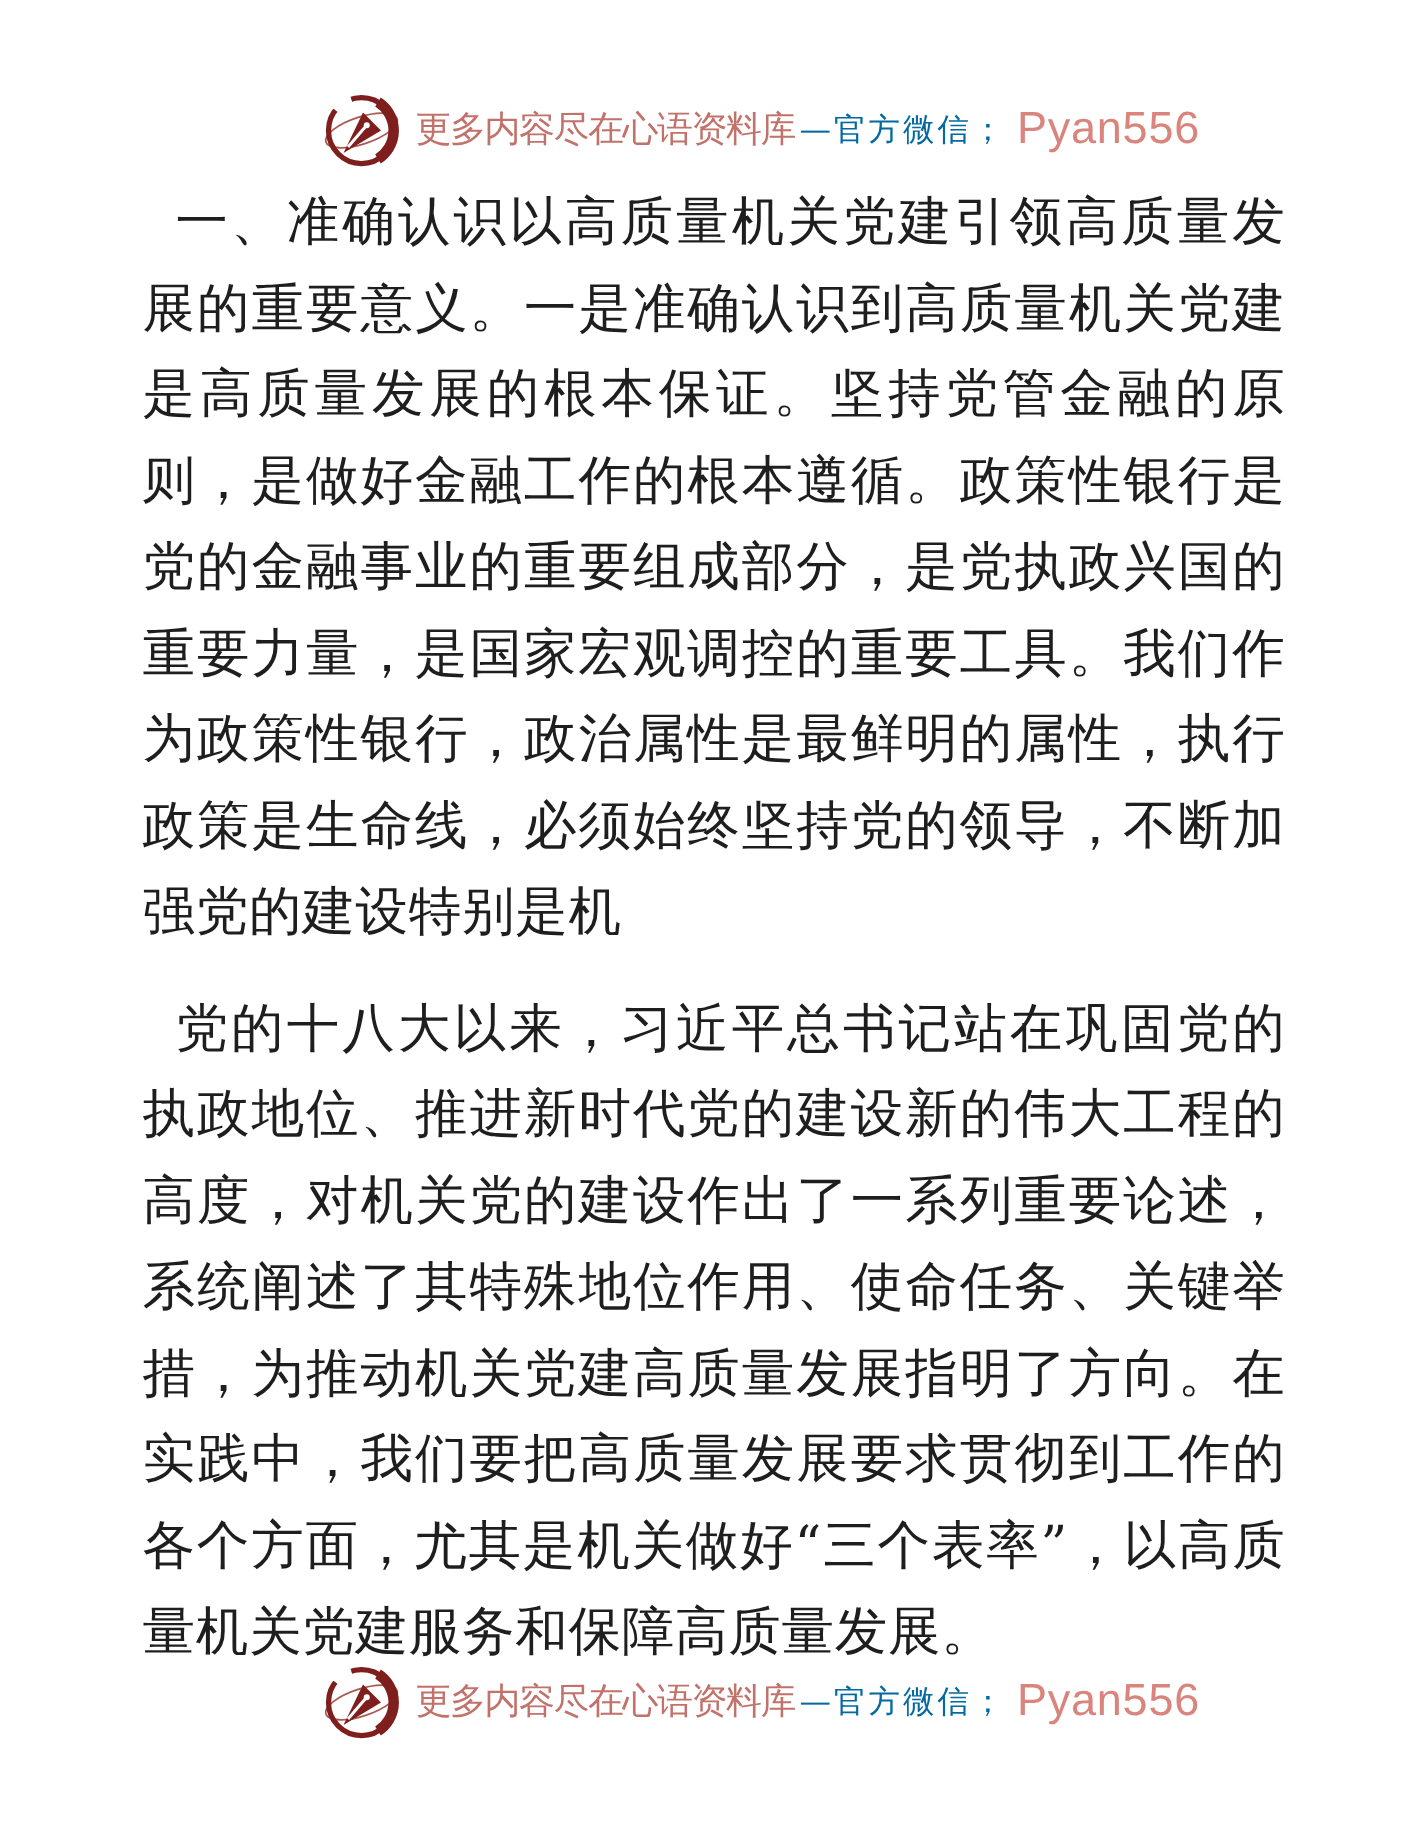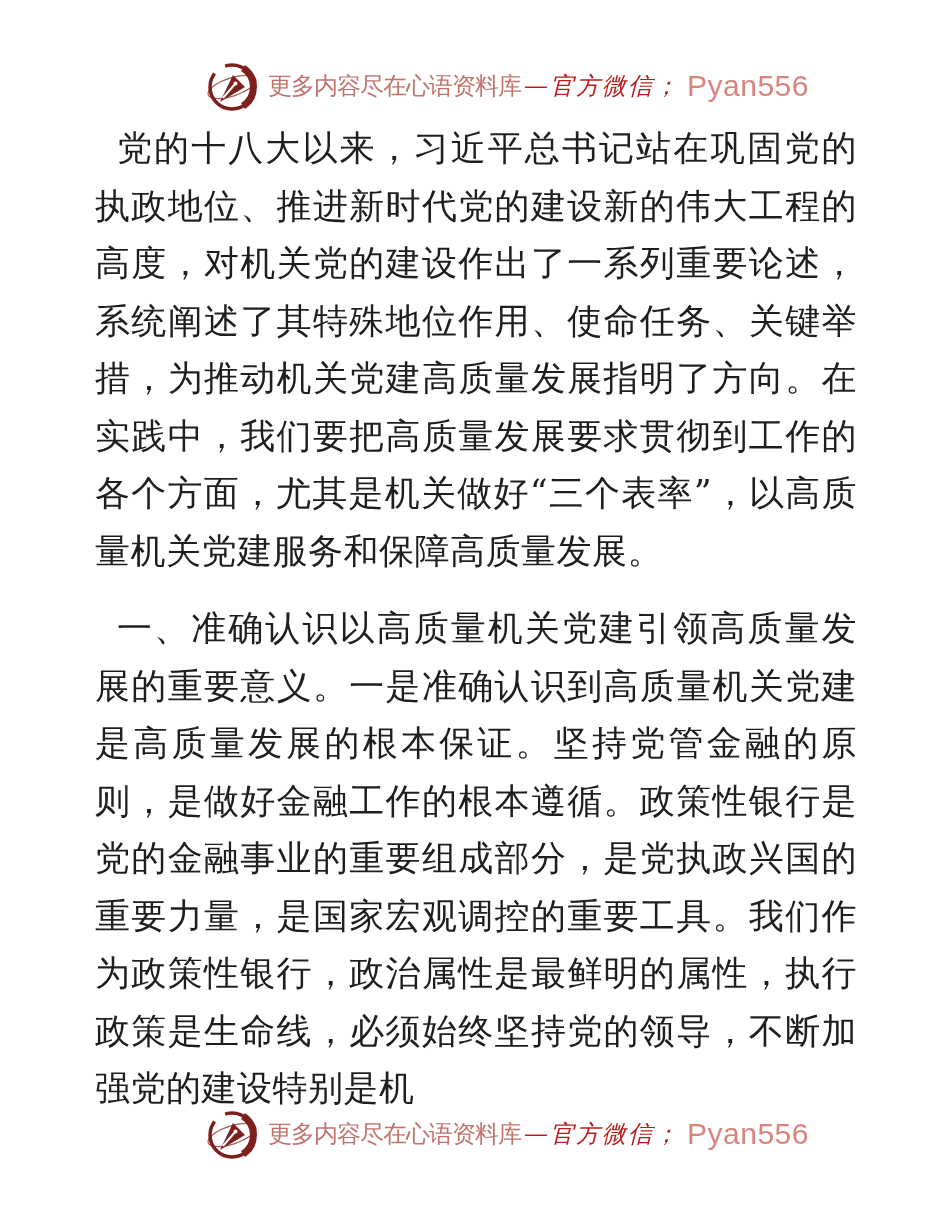--- a/index.html
+++ b/index.html
@@ -18,21 +18,21 @@
     white-space: nowrap;
     margin-left: 32px;
   }
   .brand-row.header { top: 58px; }
   .brand-row.footer { top: 1106px; }
   .logo { width: 54px; height: 56px; margin-right: 9px; flex: 0 0 auto; }
   .brand-text {
     font-size: 24px; color: #c1736b; letter-spacing: -1px; font-weight: 500;
   }
   .brand-label {
-    font-size: 24px; color: #b91c1c; font-style: italic;
+    font-size: 21px; color: #0369a1; 
     letter-spacing: 2px; margin-left: 3px;
   }
   .brand-wechat {
     font-size: 30px; color: #d9847c; margin-left: 7px; letter-spacing: 0.5px;
     font-family: "Liberation Sans", "DejaVu Sans", sans-serif;
   }
 
   
   .doc {
     position: absolute; left: 95px; top: 120px; width: 762px;
@@ -65,22 +65,22 @@
         <path d="M18 39 L30 25" stroke="#ffffff" stroke-width="2"></path>
         <circle cx="30.5" cy="24.5" r="2" fill="#ffffff"></circle>
       </svg>
     </span>
     <span class="brand-text">更多内容尽在心语资料库</span>
     <span class="brand-label">—官方微信；</span>
     <span class="brand-wechat">Pyan556</span>
   </div>
 
   <div class="doc">
+    <p class="para">一、准确认识以高质量机关党建引领高质量发展的重要意义。一是准确认识到高质量机关党建是高质量发展的根本保证。坚持党管金融的原则，是做好金融工作的根本遵循。政策性银行是党的金融事业的重要组成部分，是党执政兴国的重要力量，是国家宏观调控的重要工具。我们作为政策性银行，政治属性是最鲜明的属性，执行政策是生命线，必须始终坚持党的领导，不断加强党的建设特别是机</p>
     <p class="para">党的十八大以来，习近平总书记站在巩固党的执政地位、推进新时代党的建设新的伟大工程的高度，对机关党的建设作出了一系列重要论述，系统阐述了其特殊地位作用、使命任务、关键举措，为推动机关党建高质量发展指明了方向。在实践中，我们要把高质量发展要求贯彻到工作的各个方面，尤其是机关做好“三个表率”，以高质量机关党建服务和保障高质量发展。</p>
-    <p class="para">一、准确认识以高质量机关党建引领高质量发展的重要意义。一是准确认识到高质量机关党建是高质量发展的根本保证。坚持党管金融的原则，是做好金融工作的根本遵循。政策性银行是党的金融事业的重要组成部分，是党执政兴国的重要力量，是国家宏观调控的重要工具。我们作为政策性银行，政治属性是最鲜明的属性，执行政策是生命线，必须始终坚持党的领导，不断加强党的建设特别是机</p>
   </div>
 
   <div class="brand-row footer">
     <span class="logo">
       <svg viewBox="0 0 54 54" width="54" height="56" aria-hidden="true">
         <ellipse cx="27" cy="28" rx="25" ry="9" fill="none" stroke="#a85b52" stroke-width="1.2" transform="rotate(-18 27 28)"></ellipse>
         <circle cx="27" cy="28" r="22" fill="none" stroke="#7e1f1e" stroke-width="3.5"></circle>
         <path d="M38 9 A22.5 22.5 0 0 1 38 47" fill="none" stroke="#7e1f1e" stroke-width="7"></path>
         <path d="M9 14 A22 22 0 0 1 20 6.5" stroke="#ffffff" stroke-width="7" fill="none"></path>
         <path d="M15 43 L28 16 L40 28 Z" fill="#7e1f1e"></path>

